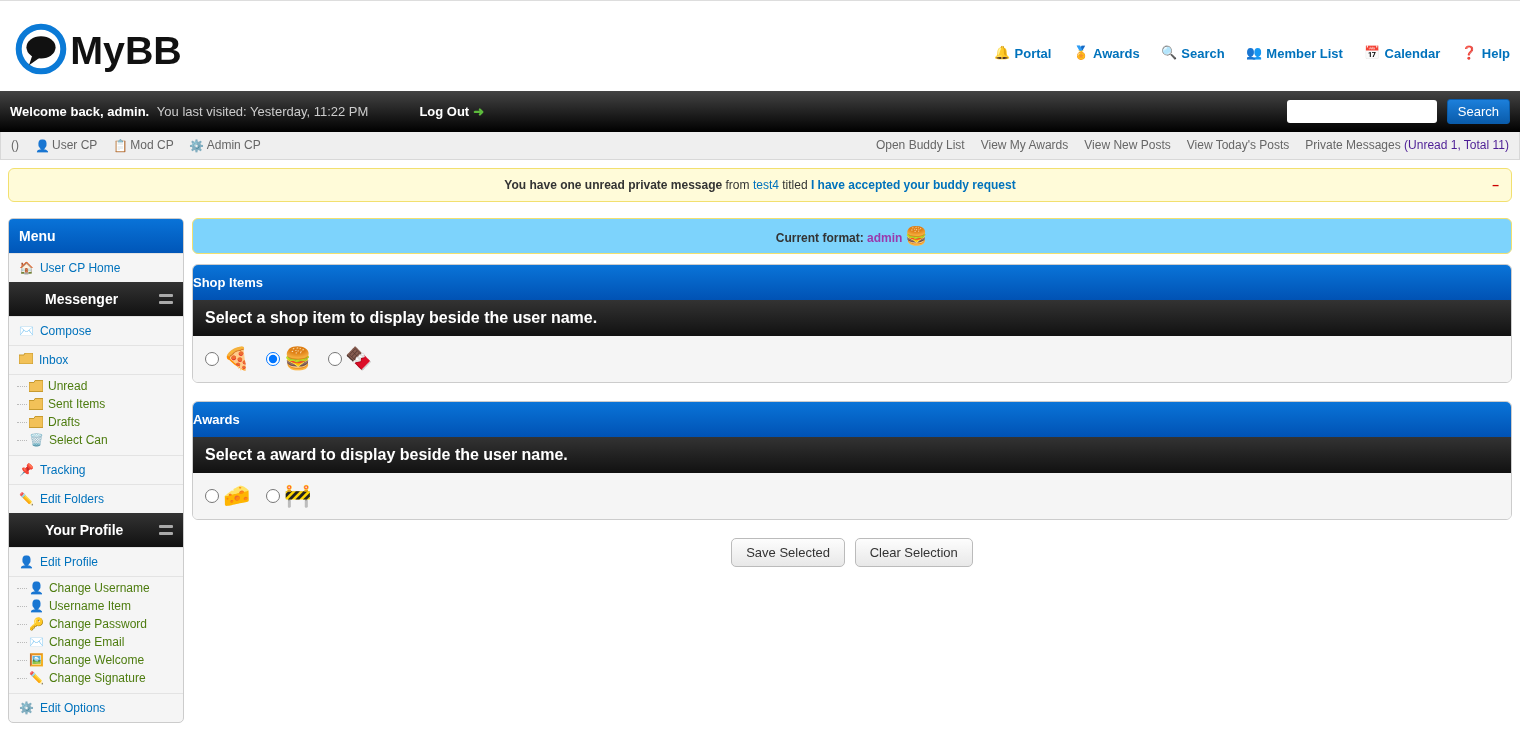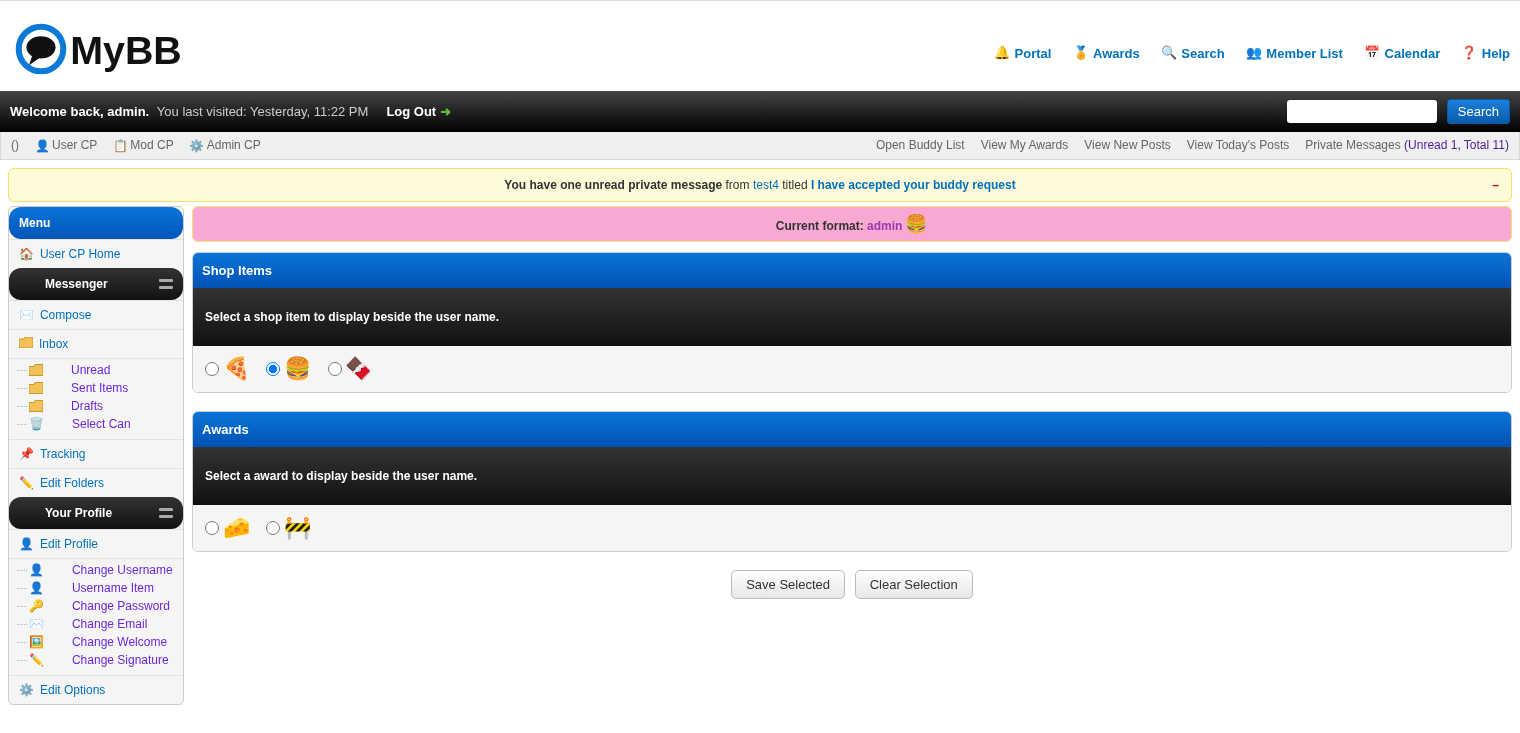--- a/index.html
+++ b/index.html
@@ -9,66 +9,66 @@
 .wrapper { width: 100%; }
 .header { background: #fff; padding: 10px 10px 0 10px; border-top: 1px solid #ddd; }
 .logo { display: flex; align-items: center; padding: 8px 0 12px 0; }
 .logo svg { height: 60px; }
 
 .topmenu { float: right; margin-top: 34px; font-size: 13px; }
 .topmenu a { margin-left: 18px; font-weight: bold; color: #0072bc; display: inline-flex; align-items: center; }
 .topmenu .ic { margin-right: 4px; display: inline-block; width: 16px; height: 16px; vertical-align: middle; }
 
 .panel { background: #0f0f0f; background: linear-gradient(to bottom,#444 0%,#000 100%); color: #fff; padding: 8px 10px; font-size: 13px; display: flex; align-items: center; justify-content: space-between; }
-.panel .left { display: flex; align-items: center; }
+.panel .left { display: flex; align-items: center; gap: 33px; }
 .panel strong { }
 .panel .last { color: #ccc; margin-left: 4px; }
 .panel .logout { margin-left: 18px; color: #fff; font-weight: bold; }
 .panel .arrow { color: #5cba3c; margin-left: 4px; }
 .search-box { background: #fff; border: none; border-radius: 3px; padding: 4px 6px; font-size: 13px; width: 150px; }
 .search-btn { background: linear-gradient(to bottom,#1c7fdb,#0a5cab); color: #fff; border: 1px solid #0a5cab; border-radius: 3px; padding: 4px 10px; font-size: 13px; margin-left: 6px; cursor: pointer; }
 
 .navbar { background: #efefef; border: 1px solid #d8d8d8; border-top: none; padding: 6px 10px; display: flex; justify-content: space-between; font-size: 12px; color: #666; }
 .navbar a { color: #666; }
 .navbar .navleft, .navbar .navright { display: flex; gap: 16px; align-items: center; }
 .navbar .ic { width: 14px; height: 14px; display: inline-block; vertical-align: middle; margin-right: 3px; }
 .navbar .pmcount { color: #4c1d95; }
 
 .content { padding: 8px 8px; }
 
-.notice { background: #fffbd9; border: 1px solid #f2e06f; border-radius: 6px; padding: 9px 12px; font-size: 12px; text-align: center; color: #333; position: relative; margin-bottom: 4px; }
+.notice { background: #fffbd9; border: 1px solid #f2e06f; border-radius: 6px; padding: 9px 12px; font-size: 12px; text-align: center; color: #333; position: relative; margin-bottom: 16px; }
 .notice .dismiss { position: absolute; right: 12px; top: 50%; transform: translateY(-50%); color: #c00; font-weight: bold; cursor: pointer; }
 
 .breadcrumb { font-size: 13px; font-weight: bold; margin: 6px 0 12px 2px; }
 
 .layout { display: flex; gap: 8px; align-items: flex-start; }
 
 .sidebar { width: 176px; border: 1px solid #ccc; border-radius: 5px; overflow: hidden; background: #f5f5f5; }
-.sidehead { background: linear-gradient(to bottom,#0973d8,#0056b8); color: #fff; font-weight: bold; padding: 9px 10px; font-size: 12px; border-radius: 12px; }
+.sidehead { background: linear-gradient(to bottom,#0973d8,#0056b8); color: #fff; font-weight: bold; padding: 9px 10px; font-size: 14px; }
 .sidehead.dark { background: linear-gradient(to bottom,#333,#111); position: relative; padding-left: 36px; }
 .sidehead .collapse { position: absolute; right: 10px; top: 50%; transform: translateY(-50%); width: 14px; height: 10px; cursor: pointer; }
 .sidehead .collapse::before, .sidehead .collapse::after { content: ''; position: absolute; left: 0; right: 0; height: 3px; background: #aaa; border-radius: 1px; }
 .sidehead .collapse::before { top: 0; }
 .sidehead .collapse::after { bottom: 0; }
 
 .sideitem { padding: 7px 10px; border-top: 1px solid #e3e3e3; font-size: 12px; display: flex; align-items: center; gap: 6px; }
 .sidesubtree { padding: 2px 0 6px 14px; border-top: 1px solid #e3e3e3; font-size: 12px; }
 .treerow { display: flex; align-items: center; gap: 5px; padding: 2px 6px; position: relative; }
 .treerow::before { content: ''; position: absolute; left: -6px; top: 50%; width: 10px; border-top: 1px dotted #bbb; }
-.treerow a { color: #6d28d9; margin-left: 23px; }
+.treerow a { color: #4d7c0f; }
 .treeicon { width: 14px; height: 12px; display: inline-block; }
 
 .main { flex: 1; }
 
-.infobox { background: #f9a8d4; border: 1px solid #f2e06f; border-radius: 6px; padding: 8px 12px; font-size: 12px; text-align: center; margin-bottom: 10px; }
+.infobox { background: #7dd3fc; border: 1px solid #f2e06f; border-radius: 6px; padding: 8px 12px; font-size: 12px; text-align: center; margin-bottom: 10px; }
 .infobox .adm { color: #9a3aad; font-weight: bold; }
 
 .tborder { border: 1px solid #ccc; border-radius: 6px; overflow: hidden; margin-bottom: 18px; }
-.thead { background: linear-gradient(to bottom,#0a74d8,#0052b4); color: #fff; font-weight: bold; padding: 10px 9px; font-size: 13px; }
-.tsub { background: linear-gradient(to bottom,#333,#111); color: #fff; font-weight: bold; padding: 22px 12px; font-size: 12px; }
+.thead { background: linear-gradient(to bottom,#0a74d8,#0052b4); color: #fff; font-weight: bold; padding: 10px 0; font-size: 13px; }
+.tsub { background: linear-gradient(to bottom,#333,#111); color: #fff; font-weight: bold; padding: 9px 12px; font-size: 16px; }
 .tbody { background: #f5f5f5; padding: 12px; display: flex; gap: 16px; align-items: center; }
 .opt { display: inline-flex; align-items: center; gap: 4px; }
 .opt input { width: 14px; height: 14px; }
 
 .buttons { text-align: center; margin-top: 4px; }
 .btn { background: linear-gradient(to bottom,#fdfdfd,#e8e8e8); border: 1px solid #bbb; border-radius: 5px; padding: 6px 14px; font-size: 13px; cursor: pointer; margin: 0 3px; color: #333; }
 
 
 .emoji { font-size: 22px; line-height: 1; }
 .emoji.sm { font-size: 18px; }

